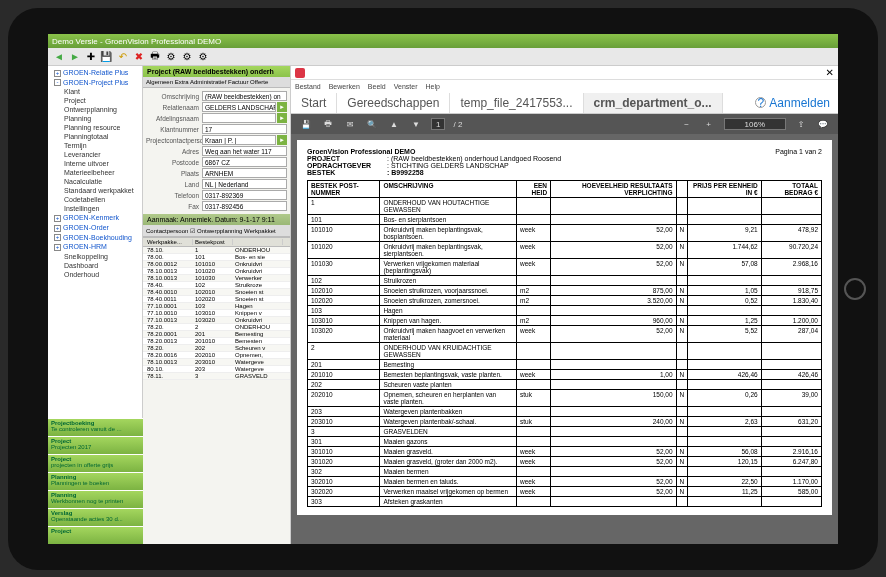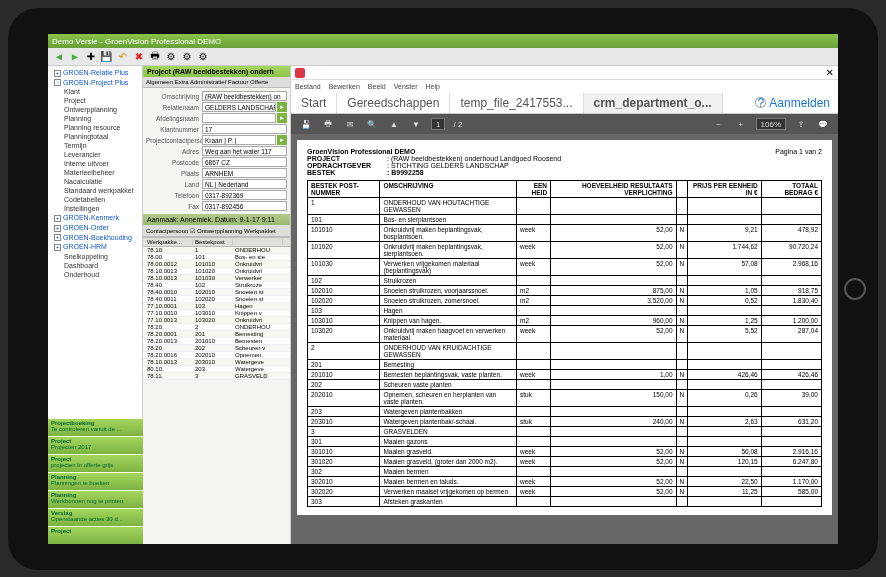--- a/index.html
+++ b/index.html
@@ -40,21 +40,21 @@
 .pdf-title .pico { width:10px;height:10px;background:#dc3545;margin-right:4px;border-radius:2px; }
 .pdf-title .close { margin-left:auto; font-size:10px; } 
 .pdf-menu { height:12px; font-size:7px; padding:0 4px; color:#444; display:flex; gap:8px; align-items:center; }
 .pdf-tabs { height:22px; display:flex; align-items:center; border-bottom:1px solid #ccc; font-size:12px; }
 .pdf-tabs .ptab { padding:3px 10px; border-right:1px solid #ddd; color:#555; }
 .pdf-tabs .ptab.active { background:#f0f0f0; font-weight:bold; }
 .pdf-tabs .login { margin-left:auto; padding:3px 8px; color:#1976d2; display:flex; align-items:center; gap:3px; }
 .pdf-tb { height:20px; background:#555; display:flex; align-items:center; gap:8px; padding:0 8px; color:#ddd; font-size:8px; }
 .pdf-tb .ico { width:14px;height:14px;display:flex;align-items:center;justify-content:center; }
 .pdf-tb .pg { background:#333;border:1px solid #777;padding:0 4px;height:12px;line-height:12px; }
-.pdf-tb .zoom { background:#333;border:1px solid #777;padding:0 4px;height:12px;line-height:12px; }
+.pdf-tb .zoom { background:#333;border:1px solid #777;padding:0 20px;height:12px;line-height:12px; }
 .pdf-body { flex:1; background:#666; padding:6px; overflow:auto; }
 .page { background:#fff; padding:8px 10px; font-size:7px; }
 .page-hdr { margin-bottom:4px; }
 .page-hdr .line { display:flex; }
 .page-hdr .k { font-weight:bold; width:80px; }
 .page-hdr .pg-no { margin-left:auto; }
 .btable { width:100%; border-collapse:collapse; font-size:6.5px; }
 .btable th,.btable td { border:1px solid #000; padding:1px 3px; text-align:left; vertical-align:top; }
 .btable th { font-weight:bold; background:#fff; }
 .btable .num { text-align:right; }

